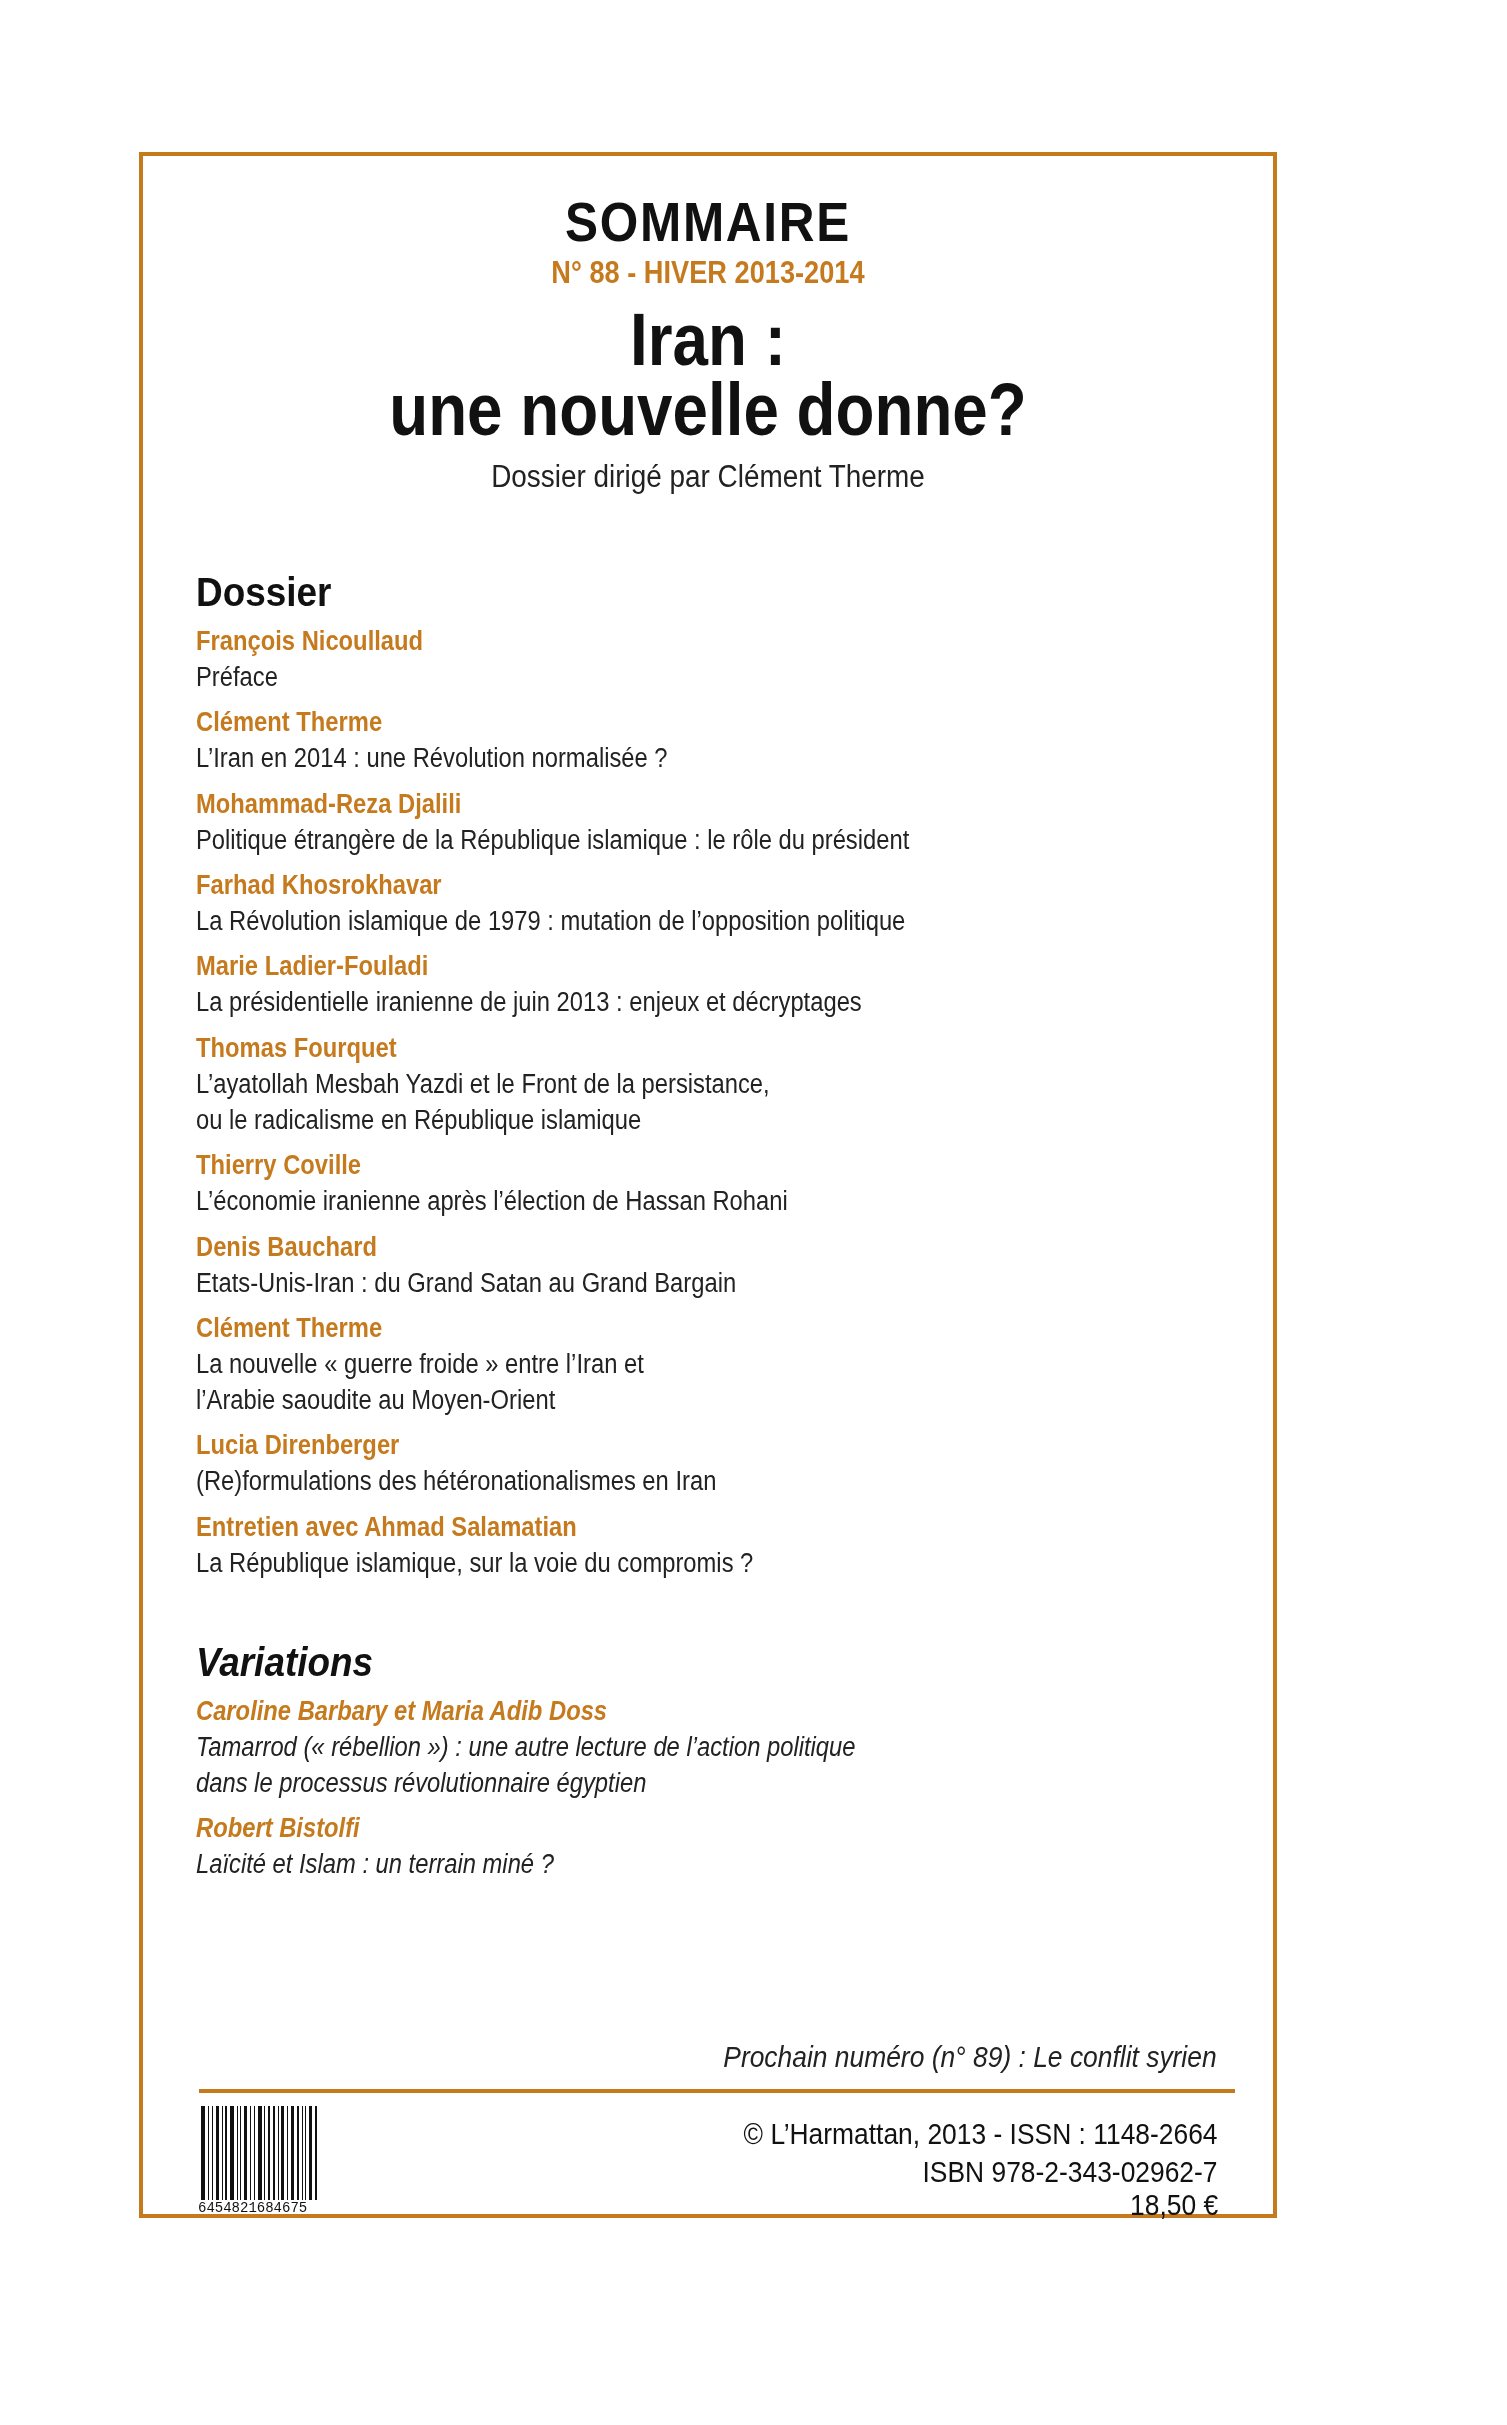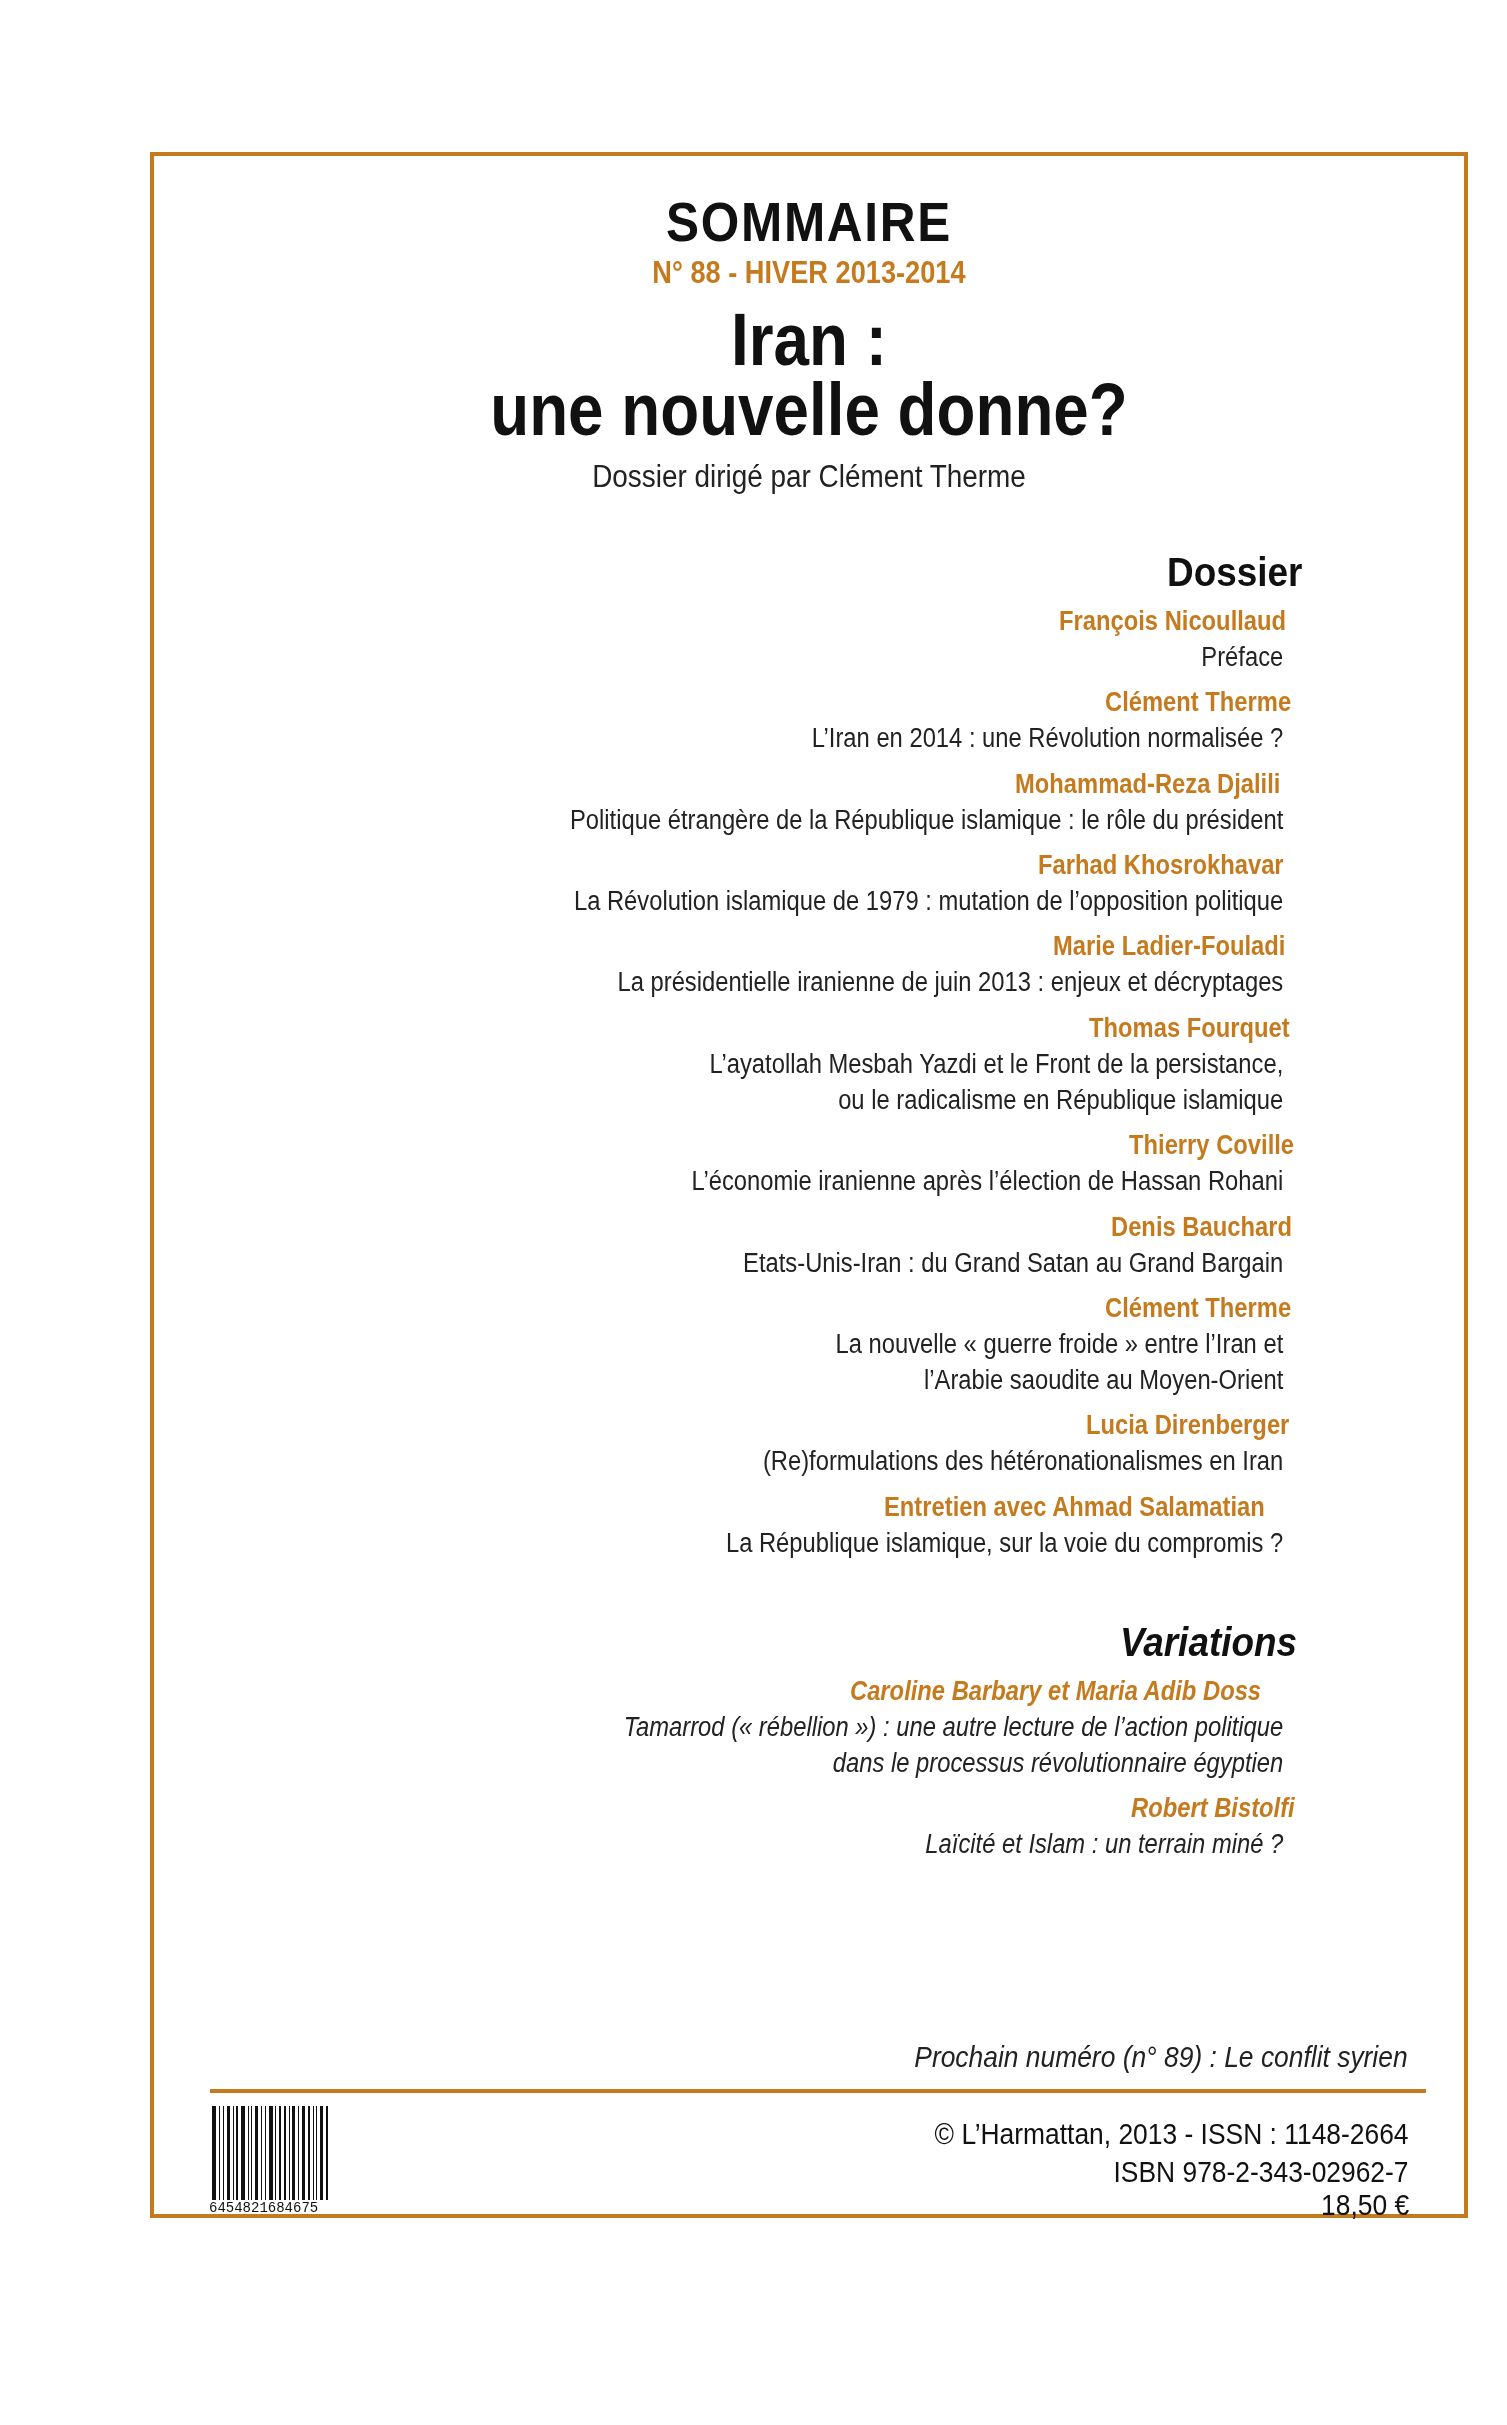--- a/index.html
+++ b/index.html
@@ -1,26 +1,26 @@
 <!DOCTYPE html>
 <html style="font-size:15px"><head>
 <meta charset="utf-8">
 <style>
   html, body { margin: 0; padding: 0; background: #ffffff; }
   body { width: 1507px; height: 2426px; position: relative; font-family: "Liberation Sans", sans-serif; color: #1a1a1a; }
   .frame {
-    position: absolute; left: 139px; top: 152px; width: 1318px; height: 2066px;
-    border: 4.7px solid #c67a1e; box-sizing: border-box; margin-left: 11px;
+    position: absolute; left: 139px; top: 152px; width: 1138px; height: 2066px;
+    border: 4.7px solid #c67a1e; box-sizing: border-box;
   }
   .header { position: absolute; left: 0; right: 0; top: 36px; text-align: center; }
   .sommaire { font-size: 55px; font-weight: bold; letter-spacing: 1.9px; color: #111; line-height: 60px; transform: scaleX(0.9); }
   .issue { font-size: 32px; font-weight: bold; color: #c67a1e; line-height: 41px; transform: scaleX(0.85); }
   .title { font-size: 75px; font-weight: bold; line-height: 70px; margin-top: 11.3px; color: #111; transform: scaleX(0.85); }
   .subtitle { font-size: 31px; line-height: 41px; margin-top: 11.3px; color: #222; transform: scaleX(0.9); }
-  .content { position: absolute; left: 53px; top: 390px; width: 1110px; text-align: right; }
+  .content { position: absolute; left: 53px; top: 410px; width: 1110px; }
   .section-title { font-size: 41px; font-weight: bold; color: #111; line-height: 53px; margin-bottom: 3.8px; transform-origin: left; transform: scaleX(0.9); display: inline-block; }
   .entry { margin-bottom: 9.4px; }
   .author { font-size: 27px; font-weight: bold; color: #c67a1e; line-height: 36px; transform-origin: left; transform: scaleX(0.88); display: inline-block; }
   .art { font-size: 27px; color: #222; line-height: 36px; transform-origin: left; transform: scaleX(0.88); width: 1223px; }
   .variations { margin-top: 55px; font-style: italic; }
   .next { position: absolute; right: 56px; top: 1884px; font-size: 30px; font-style: italic; color: #222; transform-origin: right; transform: scaleX(0.88); }
   .rule { position: absolute; left: 56px; right: 38px; top: 1933px; height: 3.8px; background: #c67a1e; }
   .barcode { position: absolute; left: 58px; top: 1950px; width: 171px; height: 94px; display: flex; align-items: stretch; }
   .barcode span { display: block; background: #111; margin-right: 2.8px; }
   .barcode-num { position: absolute; left: 55px; top: 2044px; font-size: 14px; font-family: "Liberation Mono", monospace; color: #111; }

